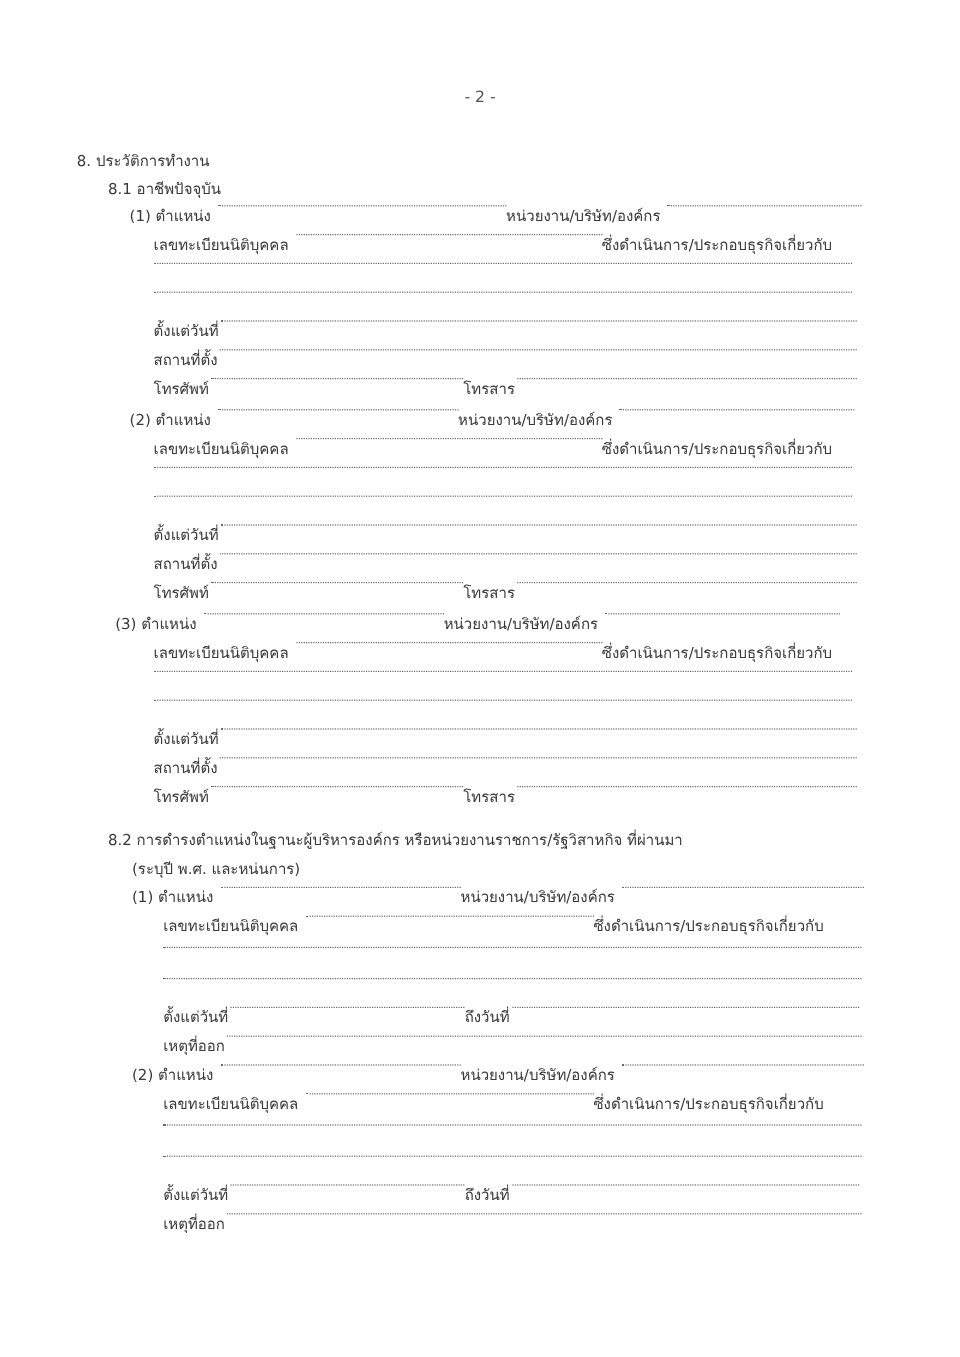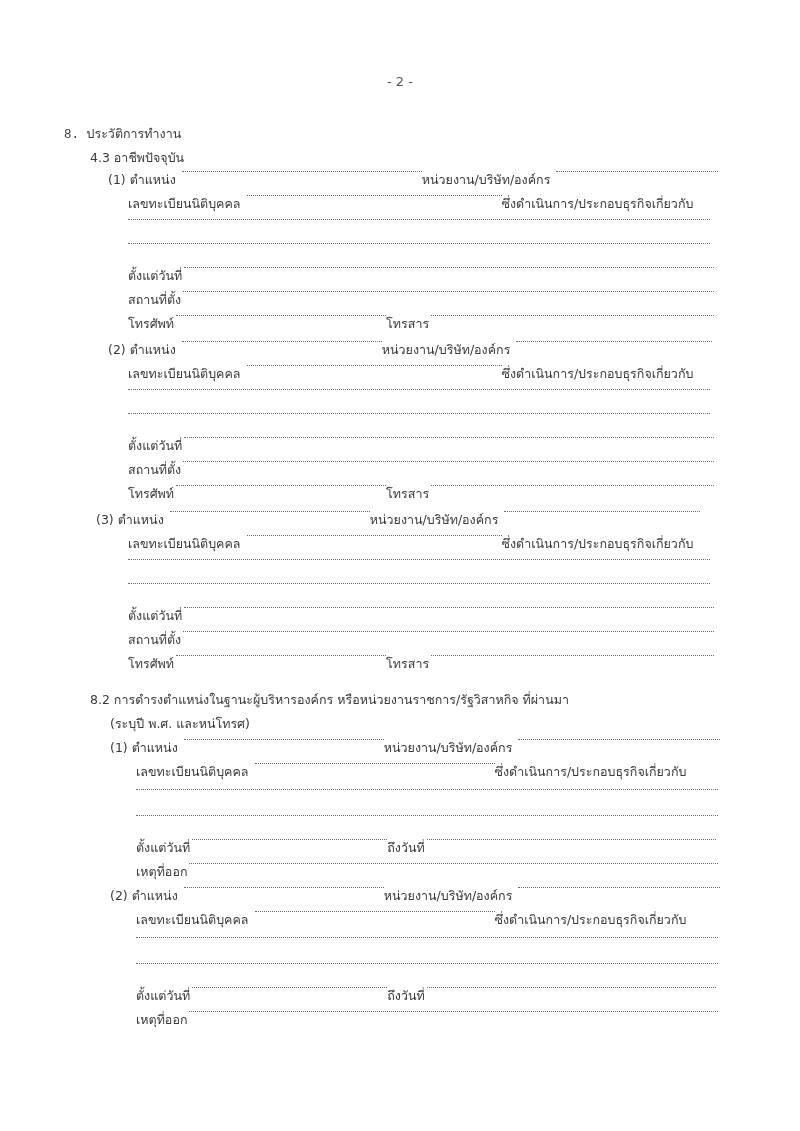--- a/index.html
+++ b/index.html
@@ -18,22 +18,22 @@
       border-bottom: 1px dotted #6a6a6a;
     }
     .dots.fixed { flex: none; }
     .gap { flex: none; width: 4px; }
   </style>
 </head>
 <body>
 
 <div class="abs page-number">- 2 -</div>
 
-<div class="abs heading" style="left:64px; top:124px;font-family:Liberation Mono, monospace;">8. ประวัติการทำงาน</div>
-<div class="abs heading" style="left:90px; top:148px;">4.3 อาชีพปัจจุบัน</div>
+<div class="abs heading" style="left:64px; top:124px;">8. ประวัติการทำงาน</div>
+<div class="abs heading" style="left:90px; top:148px;">8.1 อาชีพปัจจุบัน</div>
 
 <div>
   <div class="row" style="left:108px; width:610px; top:170px;">
     <span class="label">(1) ตำแหน่ง</span>
     <span class="gap"></span>
     <span class="dots fixed" style="width:240px;"></span>
     <span class="label">หน่วยงาน/บริษัท/องค์กร</span>
     <span class="gap"></span>
     <span class="dots"></span>
   </div>
@@ -133,21 +133,21 @@
   </div>
   <div class="row" style="left:128px; width:586px; top:654px;">
     <span class="label">โทรศัพท์</span>
     <span class="dots fixed" style="width:210px;"></span>
     <span class="label">โทรสาร</span>
     <span class="dots"></span>
   </div>
 </div>
 
 <div class="abs heading" style="left:90px; top:690px;">8.2 การดำรงตำแหน่งในฐานะผู้บริหารองค์กร หรือหน่วยงานราชการ/รัฐวิสาหกิจ ที่ผ่านมา</div>
-<div class="abs heading" style="left:110px; top:714px;">(ระบุปี พ.ศ. และหน่โทรศ)</div>
+<div class="abs heading" style="left:110px; top:714px;">(ระบุปี พ.ศ. และหน่นการ)</div>
 
 <div>
   <div class="row" style="left:110px; width:610px; top:738px;">
     <span class="label">(1)  ตำแหน่ง</span>
     <span class="gap"></span>
     <span class="dots fixed" style="width:200px;"></span>
     <span class="label">หน่วยงาน/บริษัท/องค์กร</span>
     <span class="gap"></span>
     <span class="dots"></span>
   </div>

